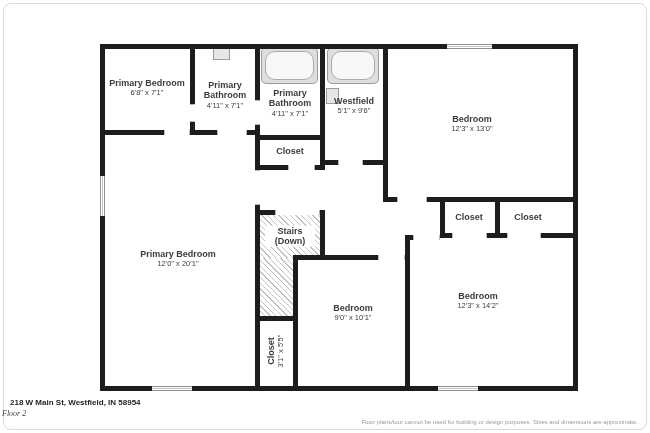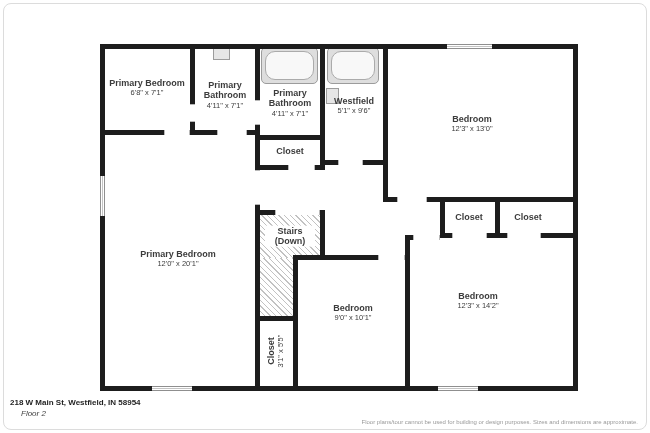--- a/index.html
+++ b/index.html
@@ -25,21 +25,21 @@
 
   .hatch { position:absolute; z-index:1; background:repeating-linear-gradient(45deg,#ffffff 0 3px,#c2c2c2 3px 4px); }
 
   .room-label { position:absolute; z-index:5; transform:translate(-50%,-50%); text-align:center; color:#3c3c3c; }
   .room-name  { font-size:9px; font-weight:700; line-height:1.15; }
   .room-dims  { font-size:7.5px; line-height:1.3; }
   .stairs-label { background:#ffffff; padding:0 2px; }
   .rotated { transform:translate(-50%,-50%) rotate(-90deg); }
 
   .address    { position:absolute; left:10px; top:398px; font-size:8px; font-weight:700; color:#1f1f1f; z-index:6; }
-  .floor-note { position:absolute; left:21px; top:409px; font-size:8px; font-style:italic; font-family:Liberation Sans, sans-serif; color:#444; z-index:6; }
+  .floor-note { position:absolute; left:2px; top:409px; font-size:8px; font-style:italic; font-family:Liberation Serif, serif; color:#444; z-index:6; }
   .disclaimer { position:absolute; right:12px; top:419px; font-size:6px; color:#999; z-index:6; }
 </style>
 </head>
 <body>
 
 <div class="frame"></div>
 
 <div id="plan">
 
   <div class="hatch" style="left:260px;top:212px;width:60px;height:46px;"></div>

